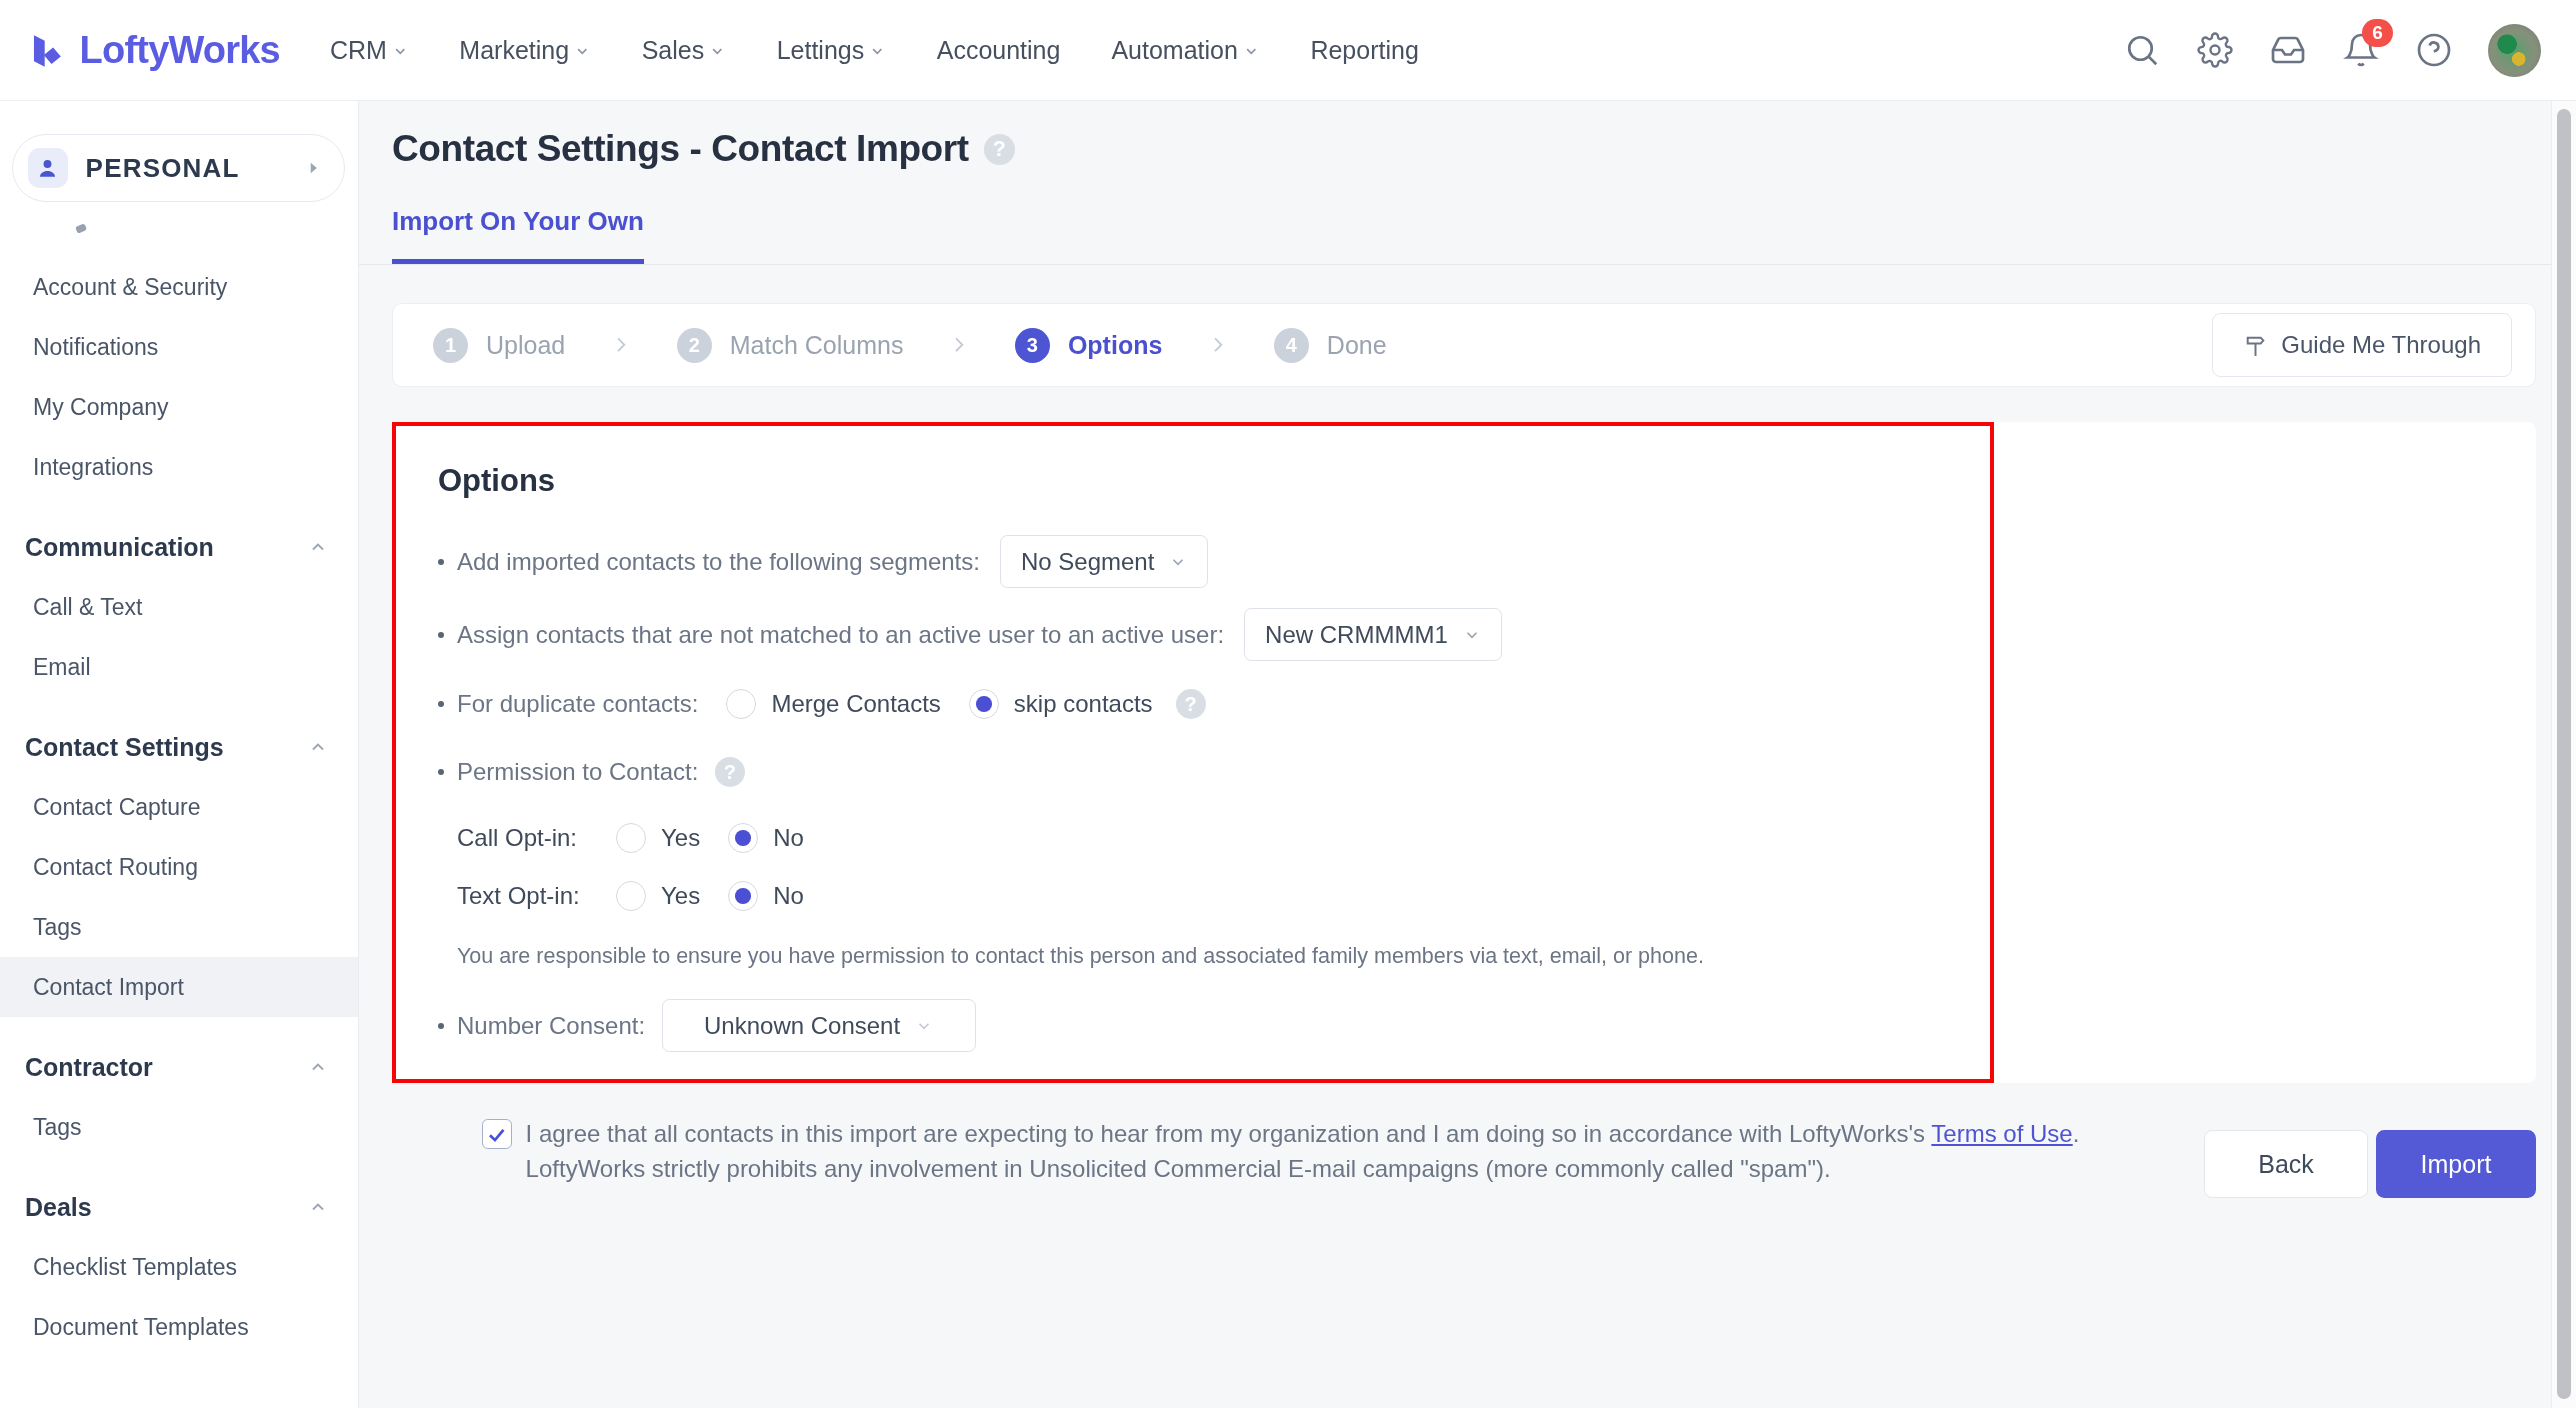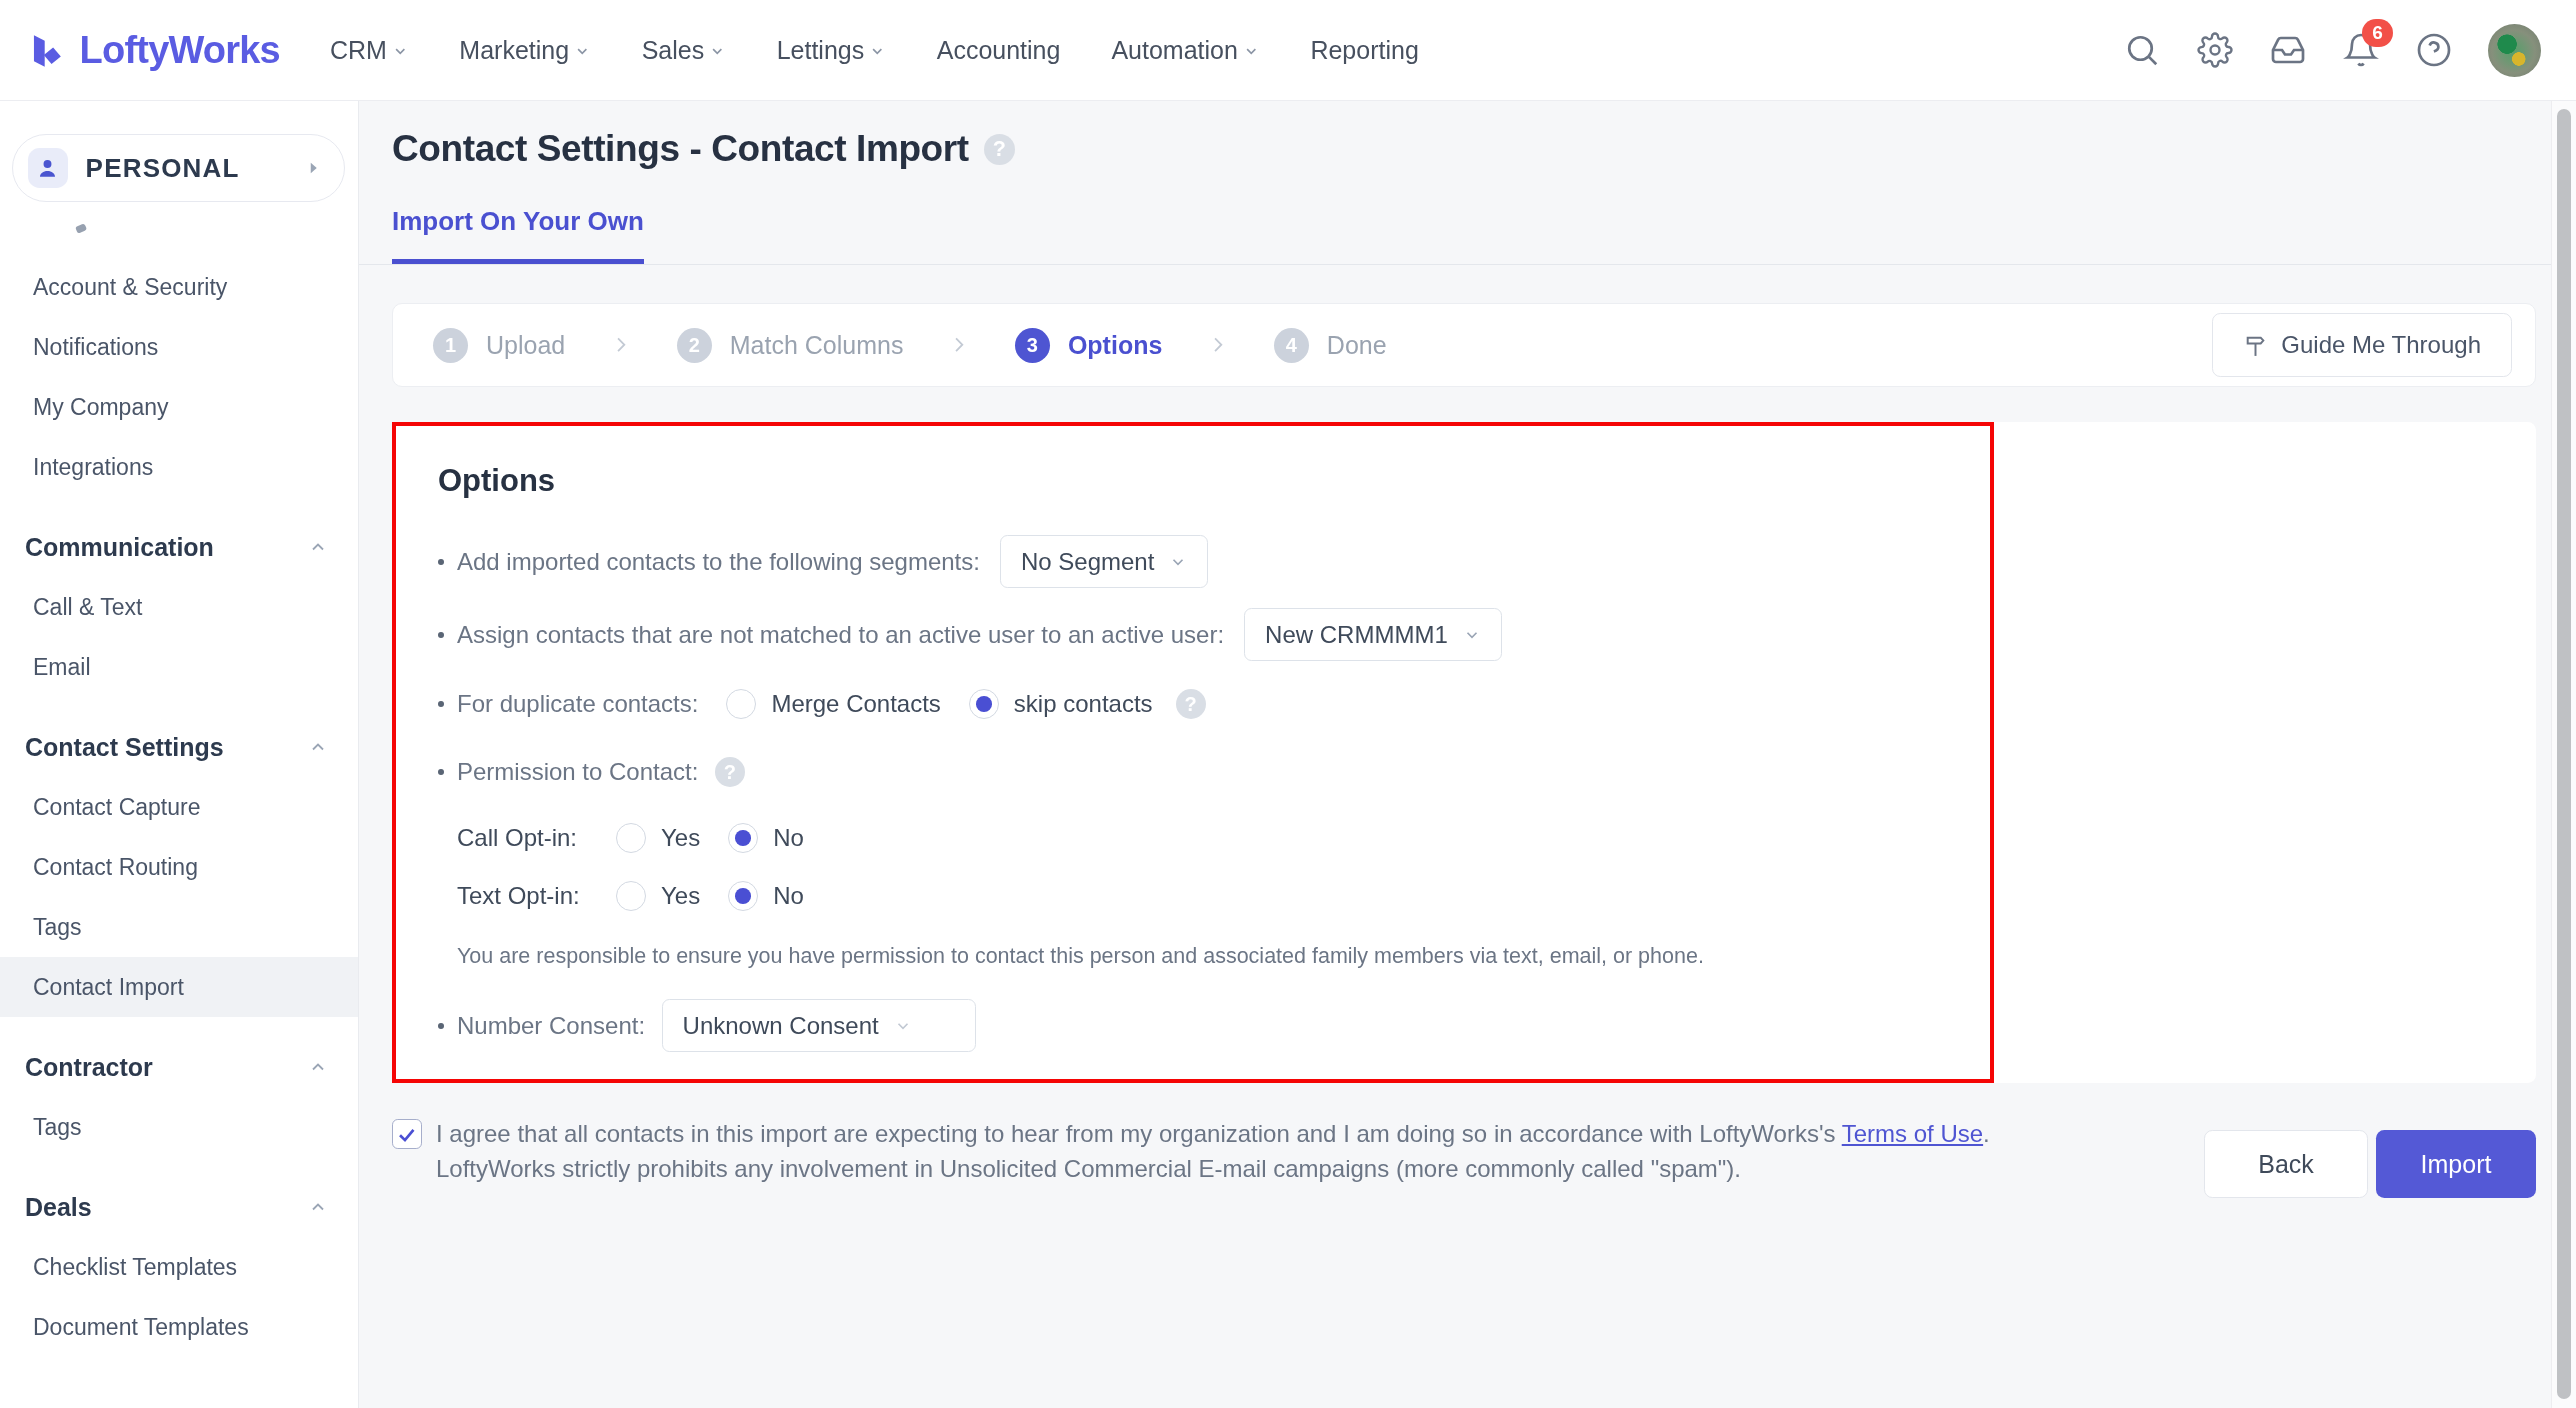--- a/index.html
+++ b/index.html
@@ -120,35 +120,35 @@
   .row-call    { margin-bottom:28px; }
   .row-text    { margin-bottom:33px; }
   .row-note    { margin-bottom:30px; padding-left:19px; }
   .row-indent  { padding-left:19px; }
 
   .select-btn {
     display:inline-flex; align-items:center; gap:15px; height:53px; padding:0 20px;
     background:#fff; border:1.7px solid #dde2e9; border-radius:7.4px;
     font-size:24px; color:#3f4a5a; margin-left:20px; cursor:pointer;
   }
-  .select-btn.wide { width:314px; justify-content:flex-start; margin-left:16.5px; }
+  .select-btn.wide { width:314px; justify-content:center; margin-left:16.5px; }
 
   .radio-group { display:flex; align-items:center; gap:15px; margin-left:28px; cursor:pointer; }
   .radio {
     width:30px; height:30px; border-radius:50%; border:1.7px solid #d3d9e2; background:#fff;
     display:flex; align-items:center; justify-content:center; flex:0 0 auto;
   }
   .radio.checked .radio-dot { width:15.7px; height:15.7px; border-radius:50%; background:#4a4fd3; }
   .radio-label { font-size:24px; color:#3f4a5a; }
   .optin-label { width:131px; font-size:24px; color:#3f4a5a; flex:0 0 auto; }
   .note { font-size:21.5px; color:#6b7585; }
 
   
   .agreement-row { display:flex; align-items:flex-start; margin-top:33px; padding-right:0; }
-  .agree-left { display:flex; align-items:flex-start; gap:14px; width:1777px; }
+  .agree-left { display:flex; align-items:flex-start; gap:14px; width:1777px;justify-content:center; }
   .checkbox {
     width:30px; height:30px; border-radius:5.8px; border:1.7px solid #a6aecb; background:#fff;
     display:flex; align-items:center; justify-content:center; margin-top:3.3px; cursor:pointer; flex:0 0 auto;
   }
   .agree-text { font-size:24px; line-height:35px; color:#6b7585; }
   .agree-link { color:#4f55d2; text-decoration:underline; cursor:pointer; }
   .btns { margin-left:auto; display:flex; gap:8px; margin-top:14px; }
   .btn-back {
     width:164px; height:68px; background:#fff; border:1.7px solid #e3e6ec; border-radius:8.3px;
     font-size:25px; color:#3f4a5a; font-family:inherit; cursor:pointer;

